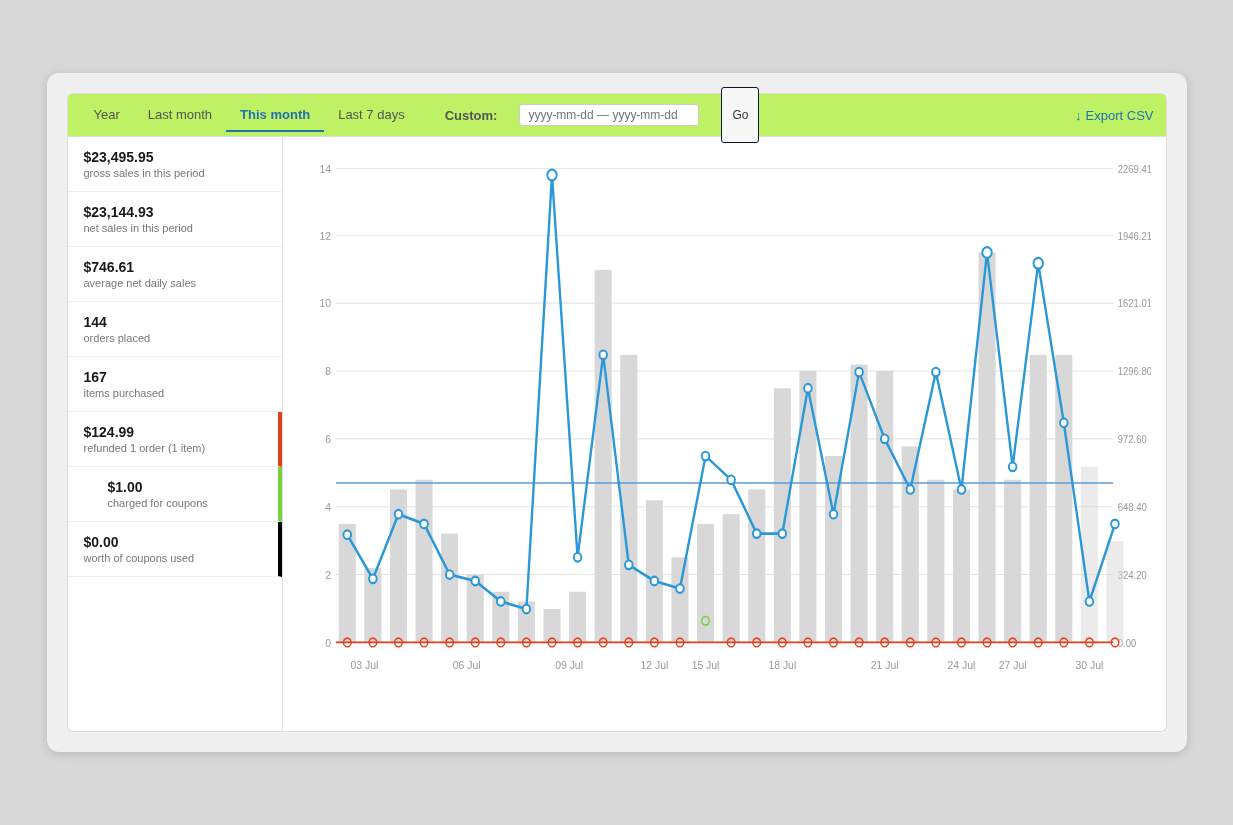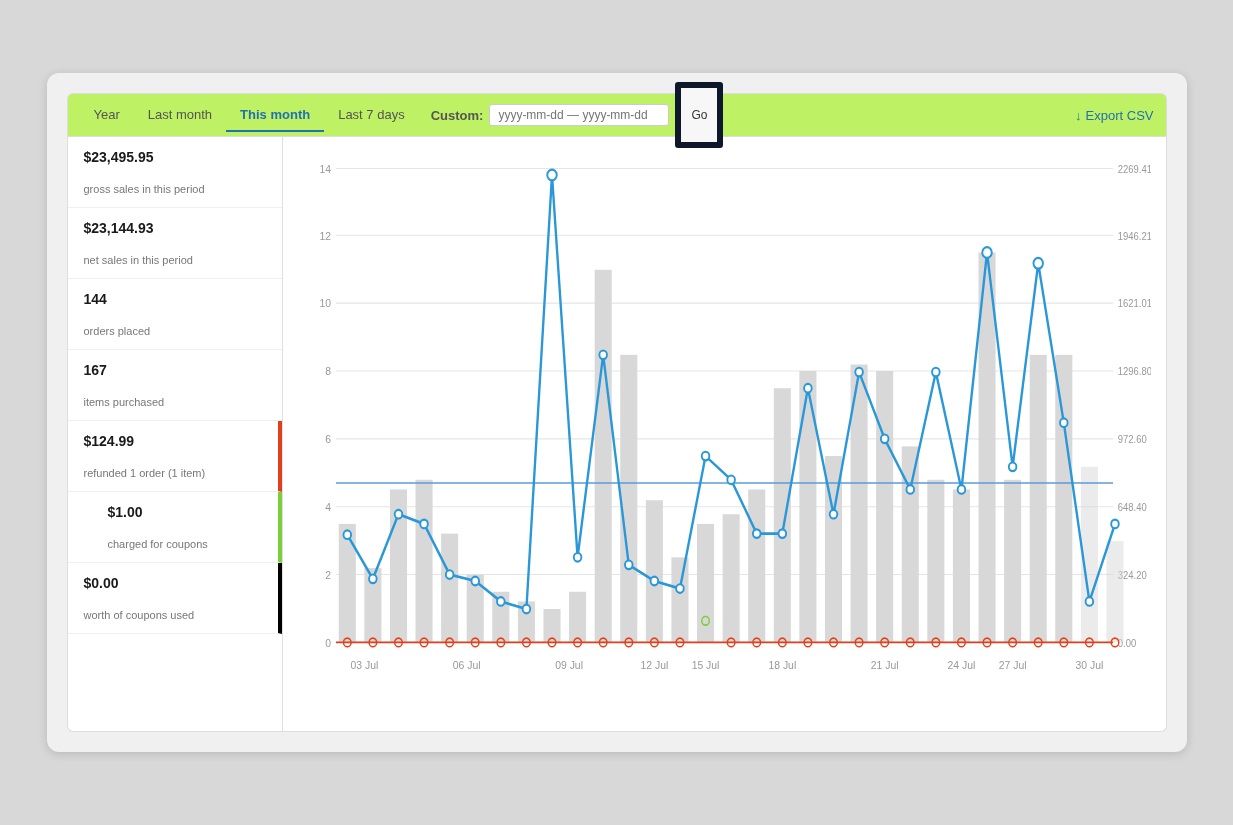--- a/index.html
+++ b/index.html
@@ -38,39 +38,39 @@
       white-space: nowrap;
     }
     .tab.active {
       color: #2271b1;
       border-bottom: 2px solid #2271b1;
       font-weight: 600;
     }
     .custom-range {
       display: flex;
       align-items: center;
-      gap: 6px;
-      margin-left: 12px;
+      gap: 22px;
+      margin-left: 26px;
     }
     .custom-label {
       font-size: 13px;
       color: #555;
       font-weight: 600;
     }
     .custom-input {
       border: 1px solid #ccc;
       border-radius: 3px;
       padding: 3px 8px;
       font-size: 12px;
       color: #999;
       width: 180px;
     }
     .go-btn {
       background: #f7f7f7;
-      border: 6px solid #0f172a;
+      border: 1px solid #0f172a;
       border-radius: 3px;
       padding: 20px 10px;
       font-size: 12px;
       cursor: pointer;
       color: #333;
     }
     .export-csv {
       margin-left: auto;
       color: #2271b1;
       font-size: 13px;
@@ -101,21 +101,21 @@
       position: relative;
     }
     .stat-value {
       font-size: 14px;
       font-weight: 600;
       color: #1a1a1a;
     }
     .stat-label {
       font-size: 11px;
       color: #777;
-      margin-top: 18px;
+      margin-top: 2px;
     }
     
     .chart-area {
       flex: 1;
       padding: 10px 15px 20px 15px;
       position: relative;
       overflow: hidden;
     }
     .chart-svg {
       width: 100%;
@@ -146,20 +146,24 @@
   <div class="main-content">
 
     <div class="stats-sidebar">
       <div class="stat-item">
         <div class="stat-value">$23,495.95</div>
         <div class="stat-label">gross sales in this period</div>
       </div>
       <div class="stat-item">
         <div class="stat-value">$23,144.93</div>
         <div class="stat-label">net sales in this period</div>
+      </div>
+      <div class="stat-item">
+        <div class="stat-value">$746.61</div>
+        <div class="stat-label">average net daily sales</div>
       </div>
       <div class="stat-item">
         <div class="stat-value">144</div>
         <div class="stat-label">orders placed</div>
       </div>
       <div class="stat-item">
         <div class="stat-value">167</div>
         <div class="stat-label">items purchased</div>
       </div>
       <div class="stat-item" style="border-right: 4px solid #e2401c;">

